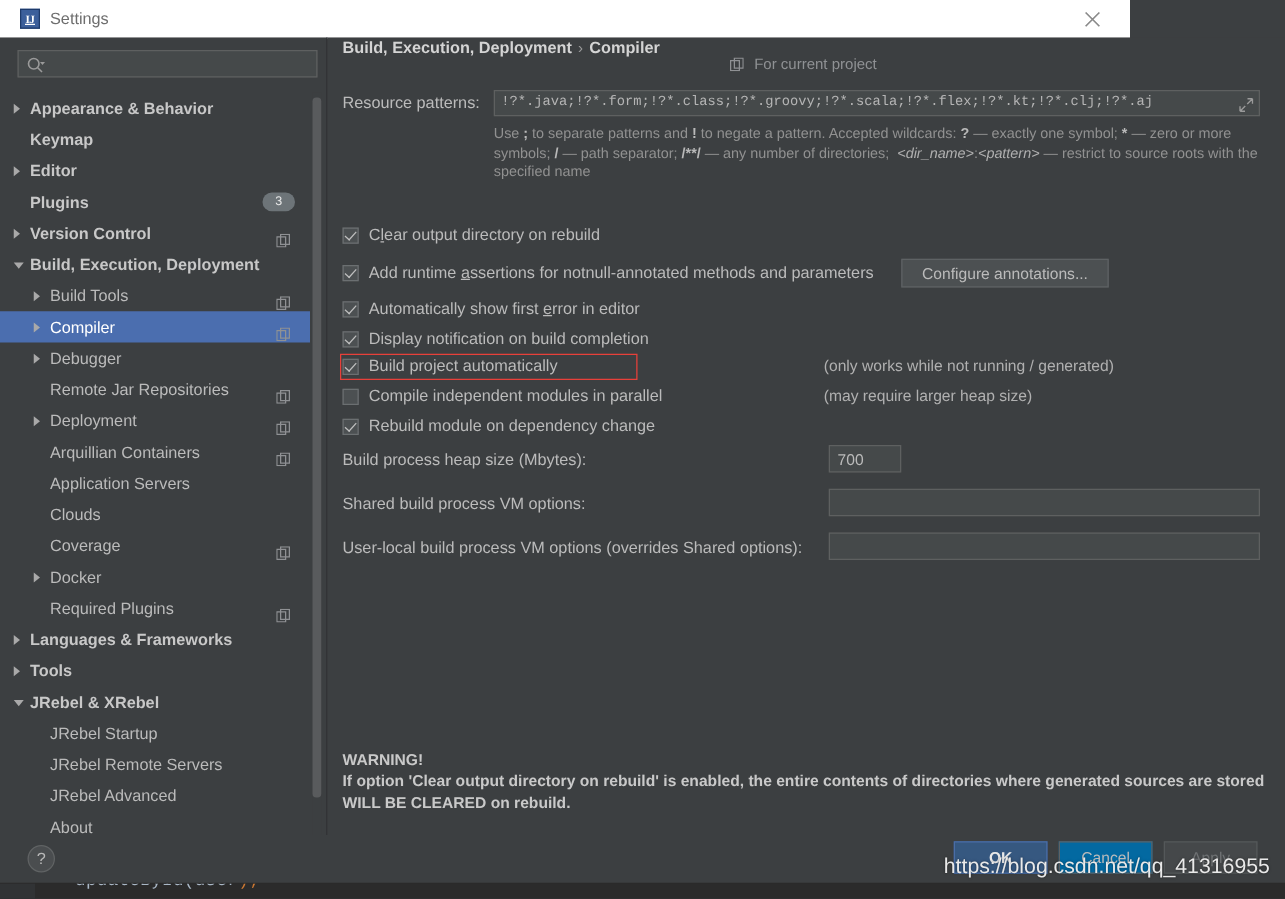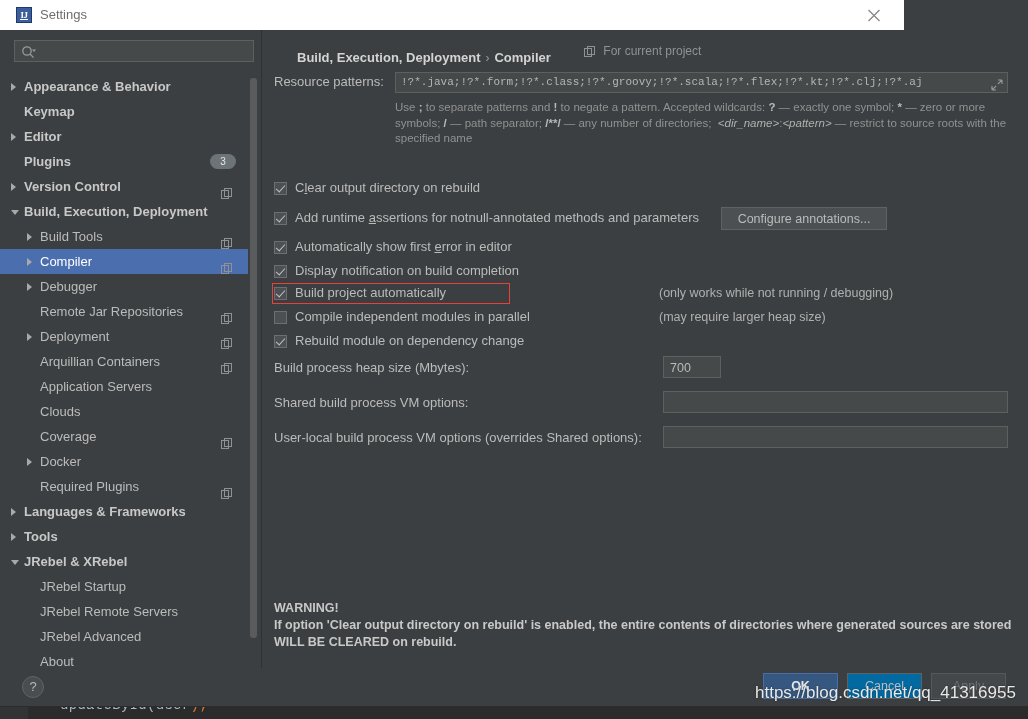--- a/index.html
+++ b/index.html
@@ -114,22 +114,22 @@
   #panel-divider{
     position:absolute;left:261px;top:30px;width:1px;height:638px;background:#2f3133;
   }
 
   
   #content{
     position:absolute;left:262px;top:30px;width:766px;height:638px;
     background:#3c3f41;
   }
   #breadcrumb{
-    position:absolute;left:12px;top:20px;
-    font-size:13px;font-weight:bold;color:#d4d4d4;white-space:nowrap;margin-left:23px;
+    position:absolute;left:12px;top:0;
+    font-size:13px;font-weight:bold;color:#d4d4d4;white-space:nowrap;
   }
   #breadcrumb .sep{color:#9a9a9a;font-weight:normal;padding:0 5px;font-size:12px;}
   #for-project{
     position:absolute;left:322px;top:14px;
     font-size:12px;color:#8f9194;white-space:nowrap;
   }
   #for-project .ci{position:relative;top:2px;margin-right:5px;}
 
   .form-label{
     position:absolute;font-size:13px;color:#bbbbbb;white-space:nowrap;
@@ -423,21 +423,21 @@
           <span class="cb-label">Automatically show first <u>e</u>rror in editor</span>
         </div>
         <div class="cb-row" style="top: 233px;">
           <span class="cb-box checked"></span>
           <span class="cb-label">Display notification on build completion</span>
         </div>
         <div class="cb-row" style="top: 255px;">
           <span class="cb-box checked"></span>
           <span class="cb-label">Build project automatically</span>
         </div>
-        <div class="side-note" style="left: 397px; top: 256px;">(only works while not running / debugging)</div>
+        <div class="side-note" style="left: 397px; top: 256px;">(only works while not running / generated)</div>
         <div class="cb-row" style="top: 279px;">
           <span class="cb-box"></span>
           <span class="cb-label">Compile independent modules in parallel</span>
         </div>
         <div class="side-note" style="left: 397px; top: 280px;">(may require larger heap size)</div>
         <div class="cb-row" style="top: 303px;">
           <span class="cb-box checked"></span>
           <span class="cb-label">Rebuild module on dependency change</span>
         </div>
       </div>

